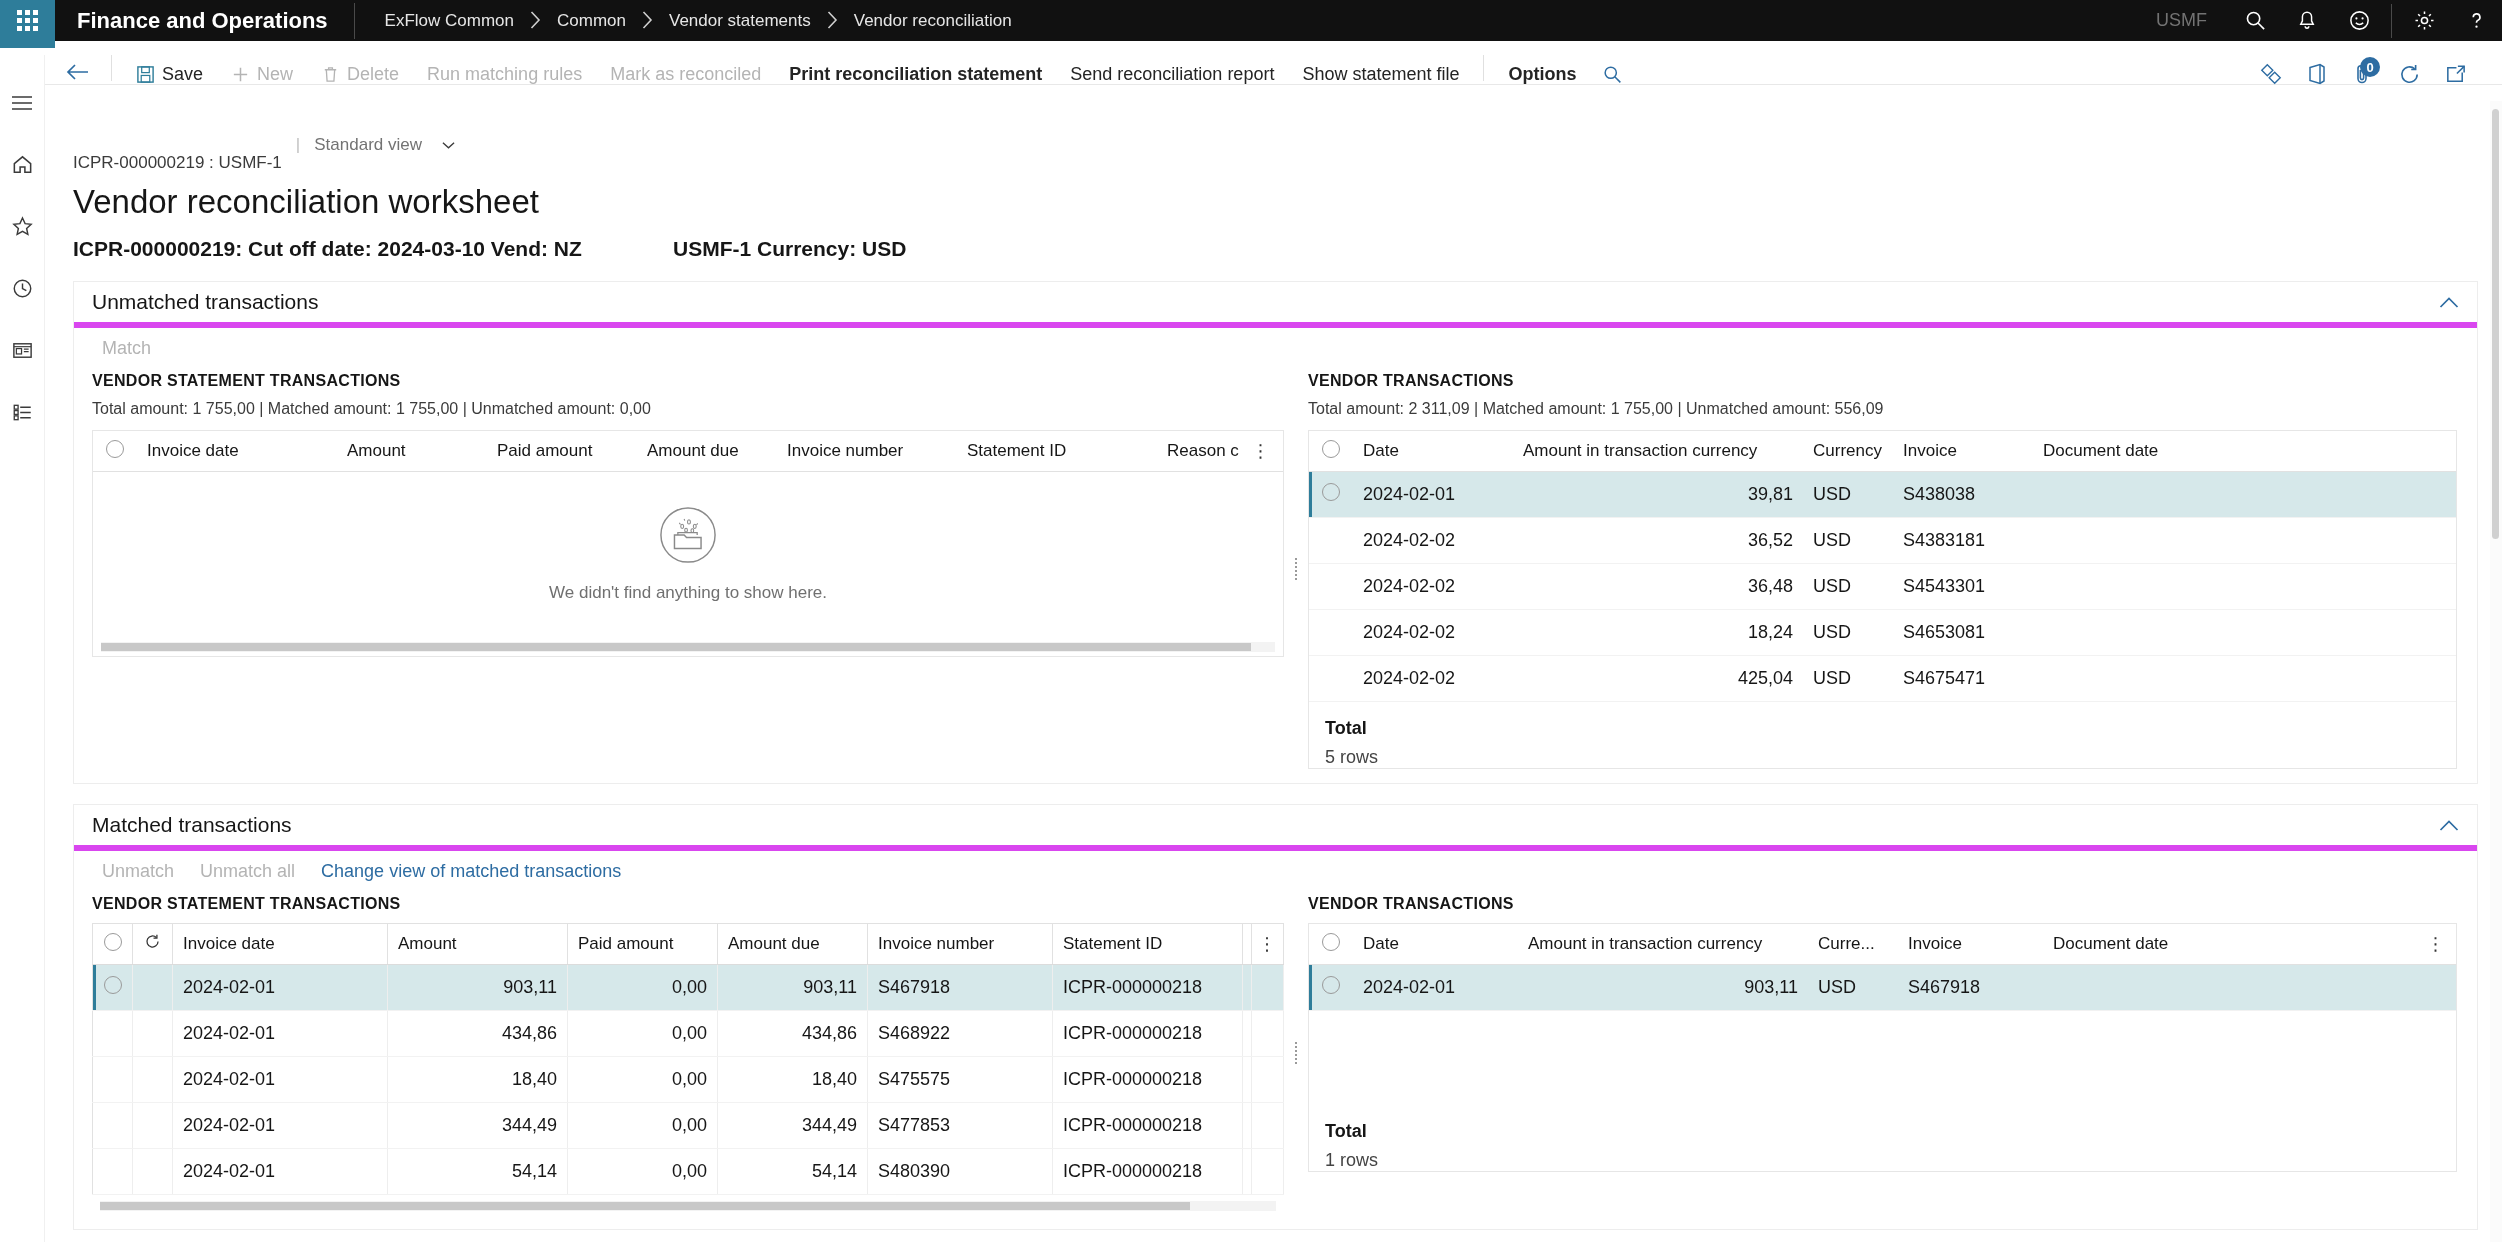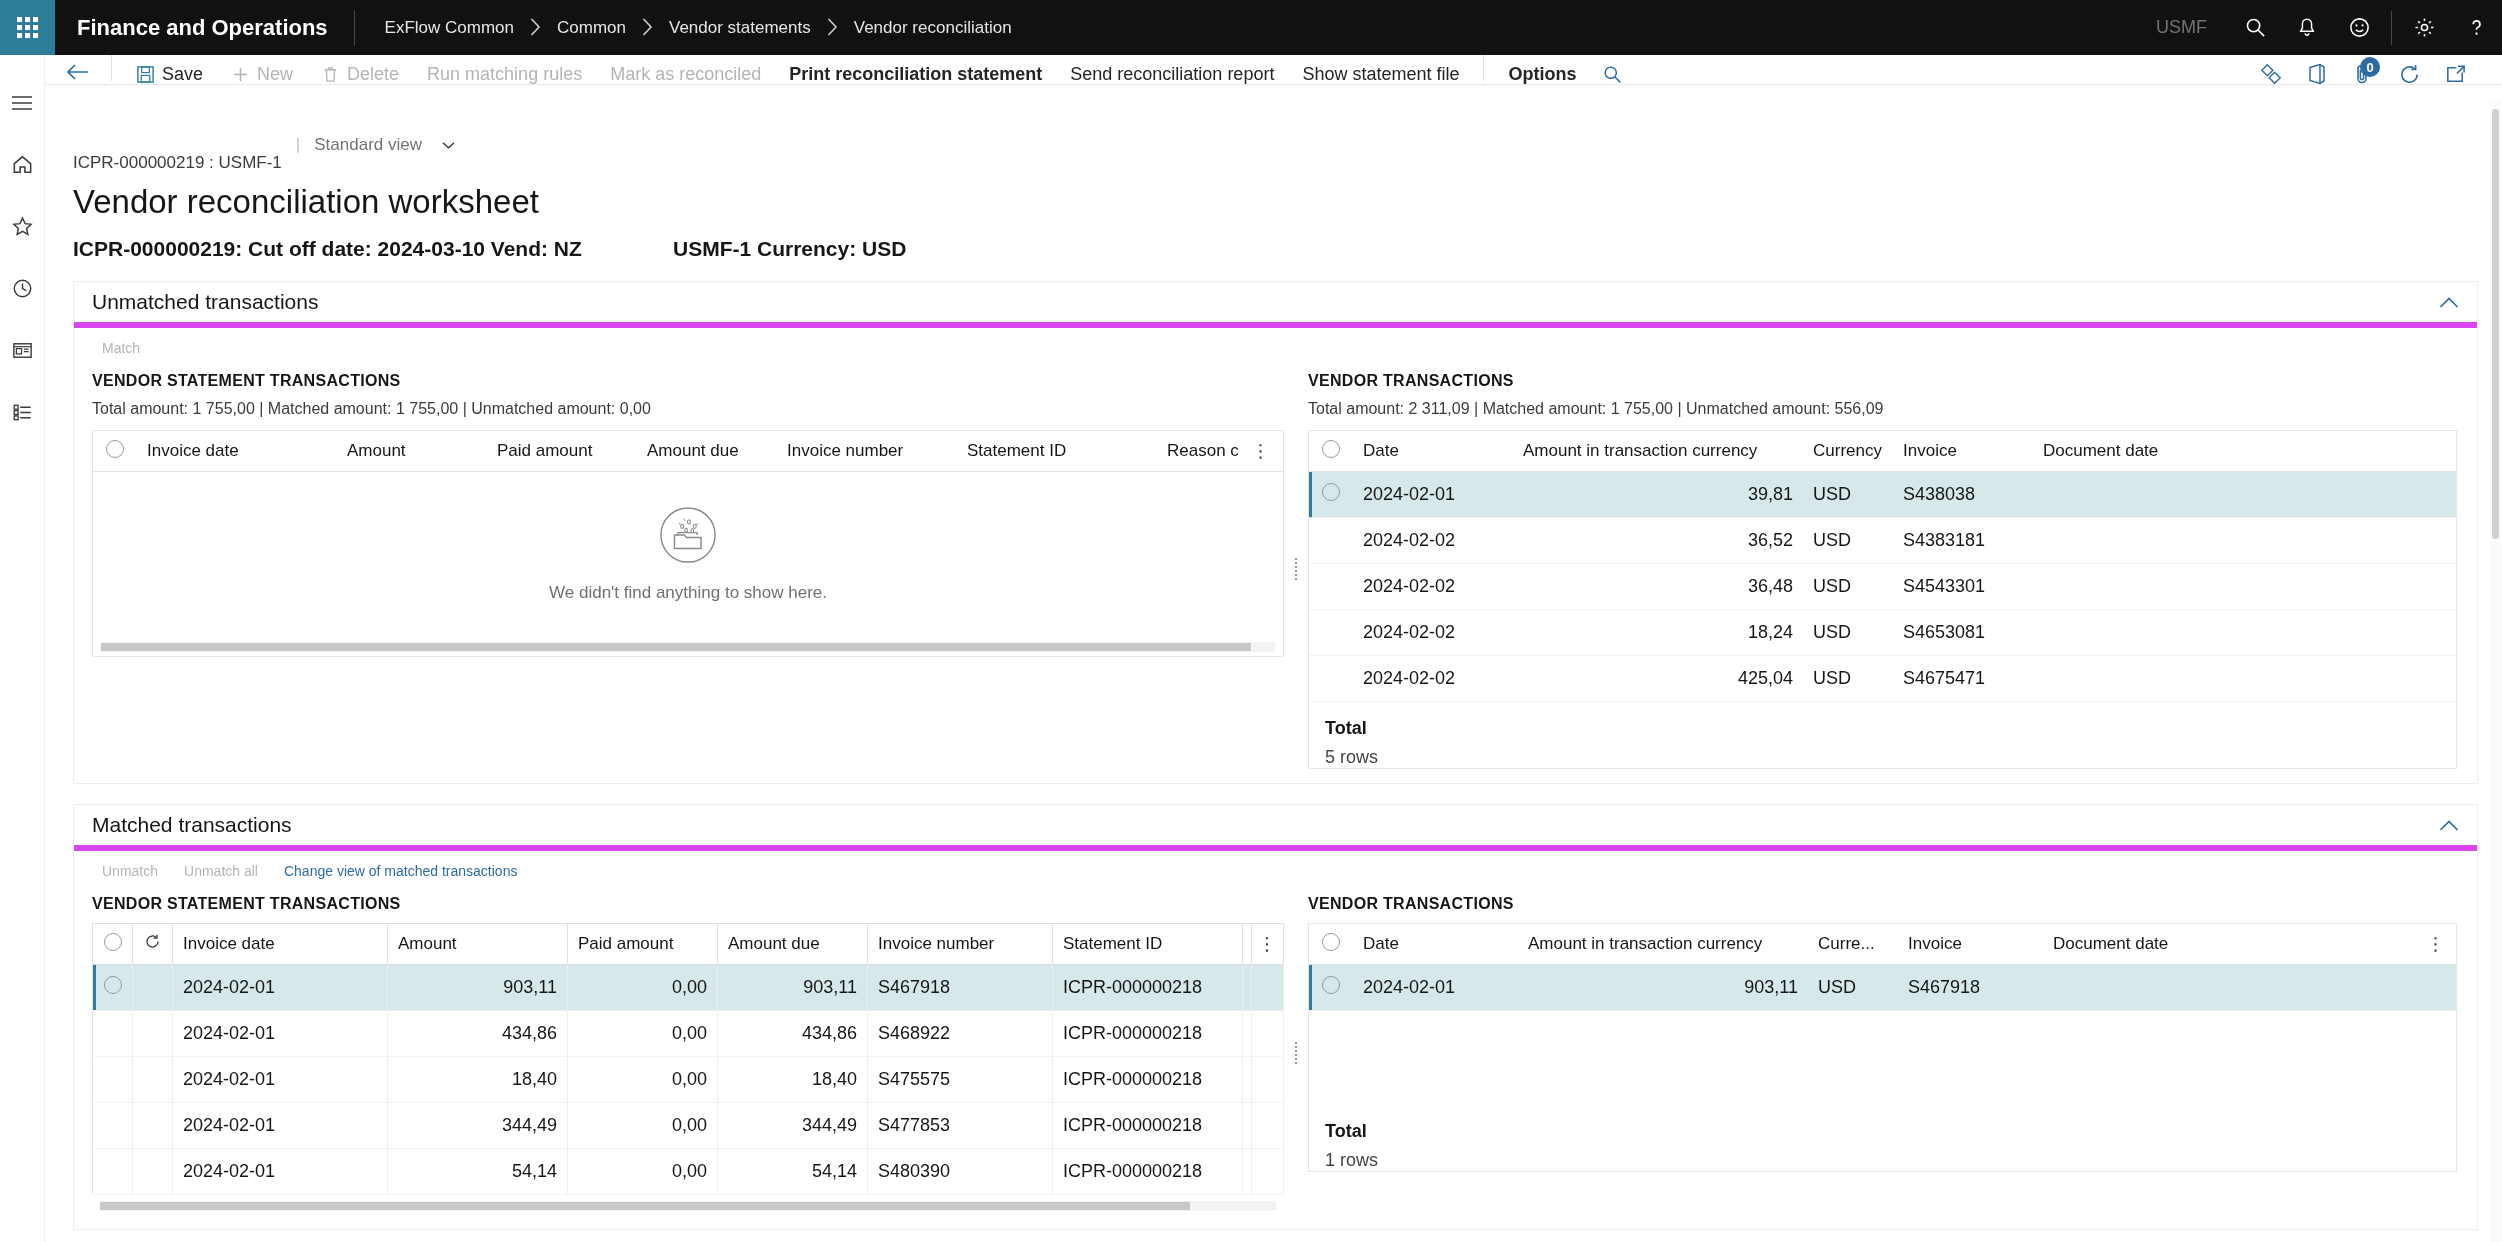--- a/index.html
+++ b/index.html
@@ -10,21 +10,21 @@
     overflow: hidden;
     background: #ffffff;
     font-family: "Liberation Sans", sans-serif;
     -webkit-font-smoothing: antialiased;
   }
   body { font-size: 19px; color: #161616; }
 
   
   .topbar {
     position: absolute; top: 0; left: 0;
-    width: 2502px; height: 55px;
+    width: 2502px; height: 41px;
     background: #111111;
     display: flex; align-items: center;
   }
   .waffle {
     width: 55px; height: 55px;
     background: #2e7d9a;
     display: flex; align-items: center; justify-content: center;
     cursor: pointer;
   }
   .waffle-grid {
@@ -166,21 +166,21 @@
   .section-chevron {
     margin-left: auto; color: #2d6ca2; cursor: pointer;
     display: flex; align-items: center;
   }
   .section-body { padding: 0 0 14px 0; }
 
   .sub-toolbar {
     display: flex; align-items: center; height: 40px; padding-left: 18px; gap: 6px;
   }
   .tool-link {
-    font-size: 14px; color: #242424; cursor: pointer; padding: 0 10px;
+    font-size: 18px; color: #242424; cursor: pointer; padding: 0 10px;
   }
   .tool-link.disabled { color: #b4b4b4; cursor: default; }
   .tool-link.accent { color: #2d6ca2; }
 
   .panes { display: flex; align-items: flex-start; }
   .pane-left { width: 1210px; padding-left: 18px; }
   .pane-splitter {
     width: 24px; align-self: stretch;
     display: flex; align-items: center; justify-content: center;
     cursor: col-resize;

